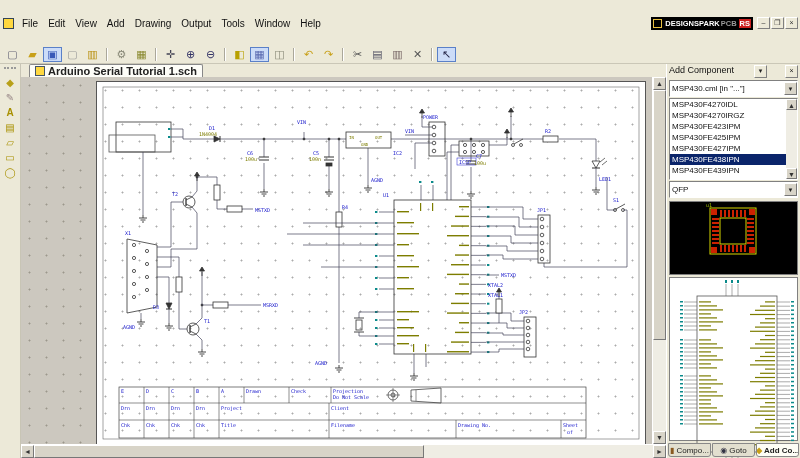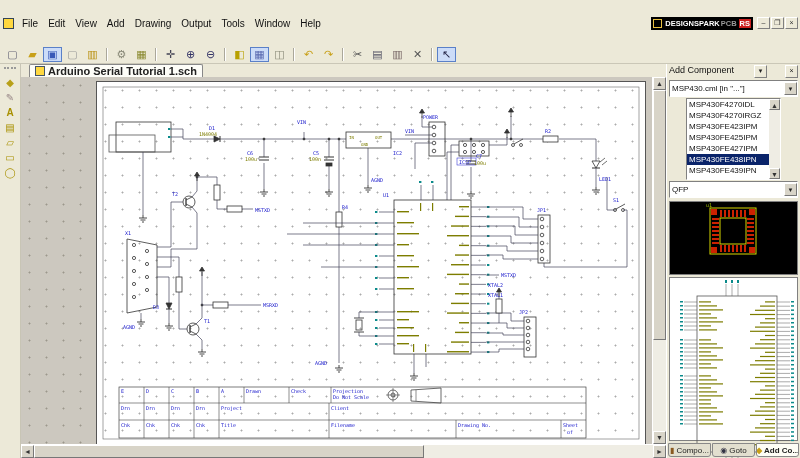--- a/index.html
+++ b/index.html
@@ -64,21 +64,21 @@
   .panel{width:133px;background:#ece9d8;border-left:1px solid #fff;display:flex;flex-direction:column;flex:0 0 auto;}
   .panel-header{height:13px;display:flex;align-items:flex-start;padding:1px 2px;gap:18px;flex:0 0 auto;}
   .panel-title{flex:1;font-size:9px;color:#111;}
   .ph-btn{width:11px;height:11px;border:1px solid;border-color:#fff #808080 #808080 #fff;background:#ece9d8;
           font-size:7px;line-height:9px;text-align:center;color:#222;}
   .combo{height:15px;margin:1px 2px;background:#fff;border:1px solid;border-color:#808080 #fff #fff #808080;
          display:flex;align-items:center;flex:0 0 auto;}
   .combo-text{flex:1;padding:0 2px;font-size:8px;white-space:nowrap;overflow:hidden;color:#111;}
   .combo-btn{width:13px;height:13px;background:#d8d4c8;border:1px solid;border-color:#fff #777 #777 #fff;
              text-align:center;font-size:6px;line-height:12px;color:#222;box-sizing:border-box;}
-  .complist{height:80px;margin:0 19px;background:#fff;border:1px solid;border-color:#808080 #fff #fff #808080;
+  .complist{height:80px;margin:0 2px;background:#fff;border:1px solid;border-color:#808080 #fff #fff #808080;
             position:relative;overflow:hidden;flex:0 0 auto;}
   .list-inner{margin-right:11px;}
   .lrow{height:11px;line-height:11px;padding-left:2px;font-size:8px;white-space:nowrap;color:#111;}
   .lrow.sel{background:#0a246a;color:#fff;}
   .list-sb{position:absolute;right:0;top:0;bottom:0;width:11px;background:#efede4;display:flex;
            flex-direction:column;justify-content:space-between;}
   .list-sb .sbtn{width:11px;height:11px;}
   .fp-preview{height:72px;margin:2px;background:#000;border:1px solid #808080;flex:0 0 auto;}
   .sym-preview{flex:1 1 auto;margin:0 2px 2px;background:#fff;border:1px solid #808080;min-height:0;}
   .panel-tabs{height:14px;display:flex;gap:1px;padding:0 1px 1px;align-items:stretch;flex:0 0 auto;}

